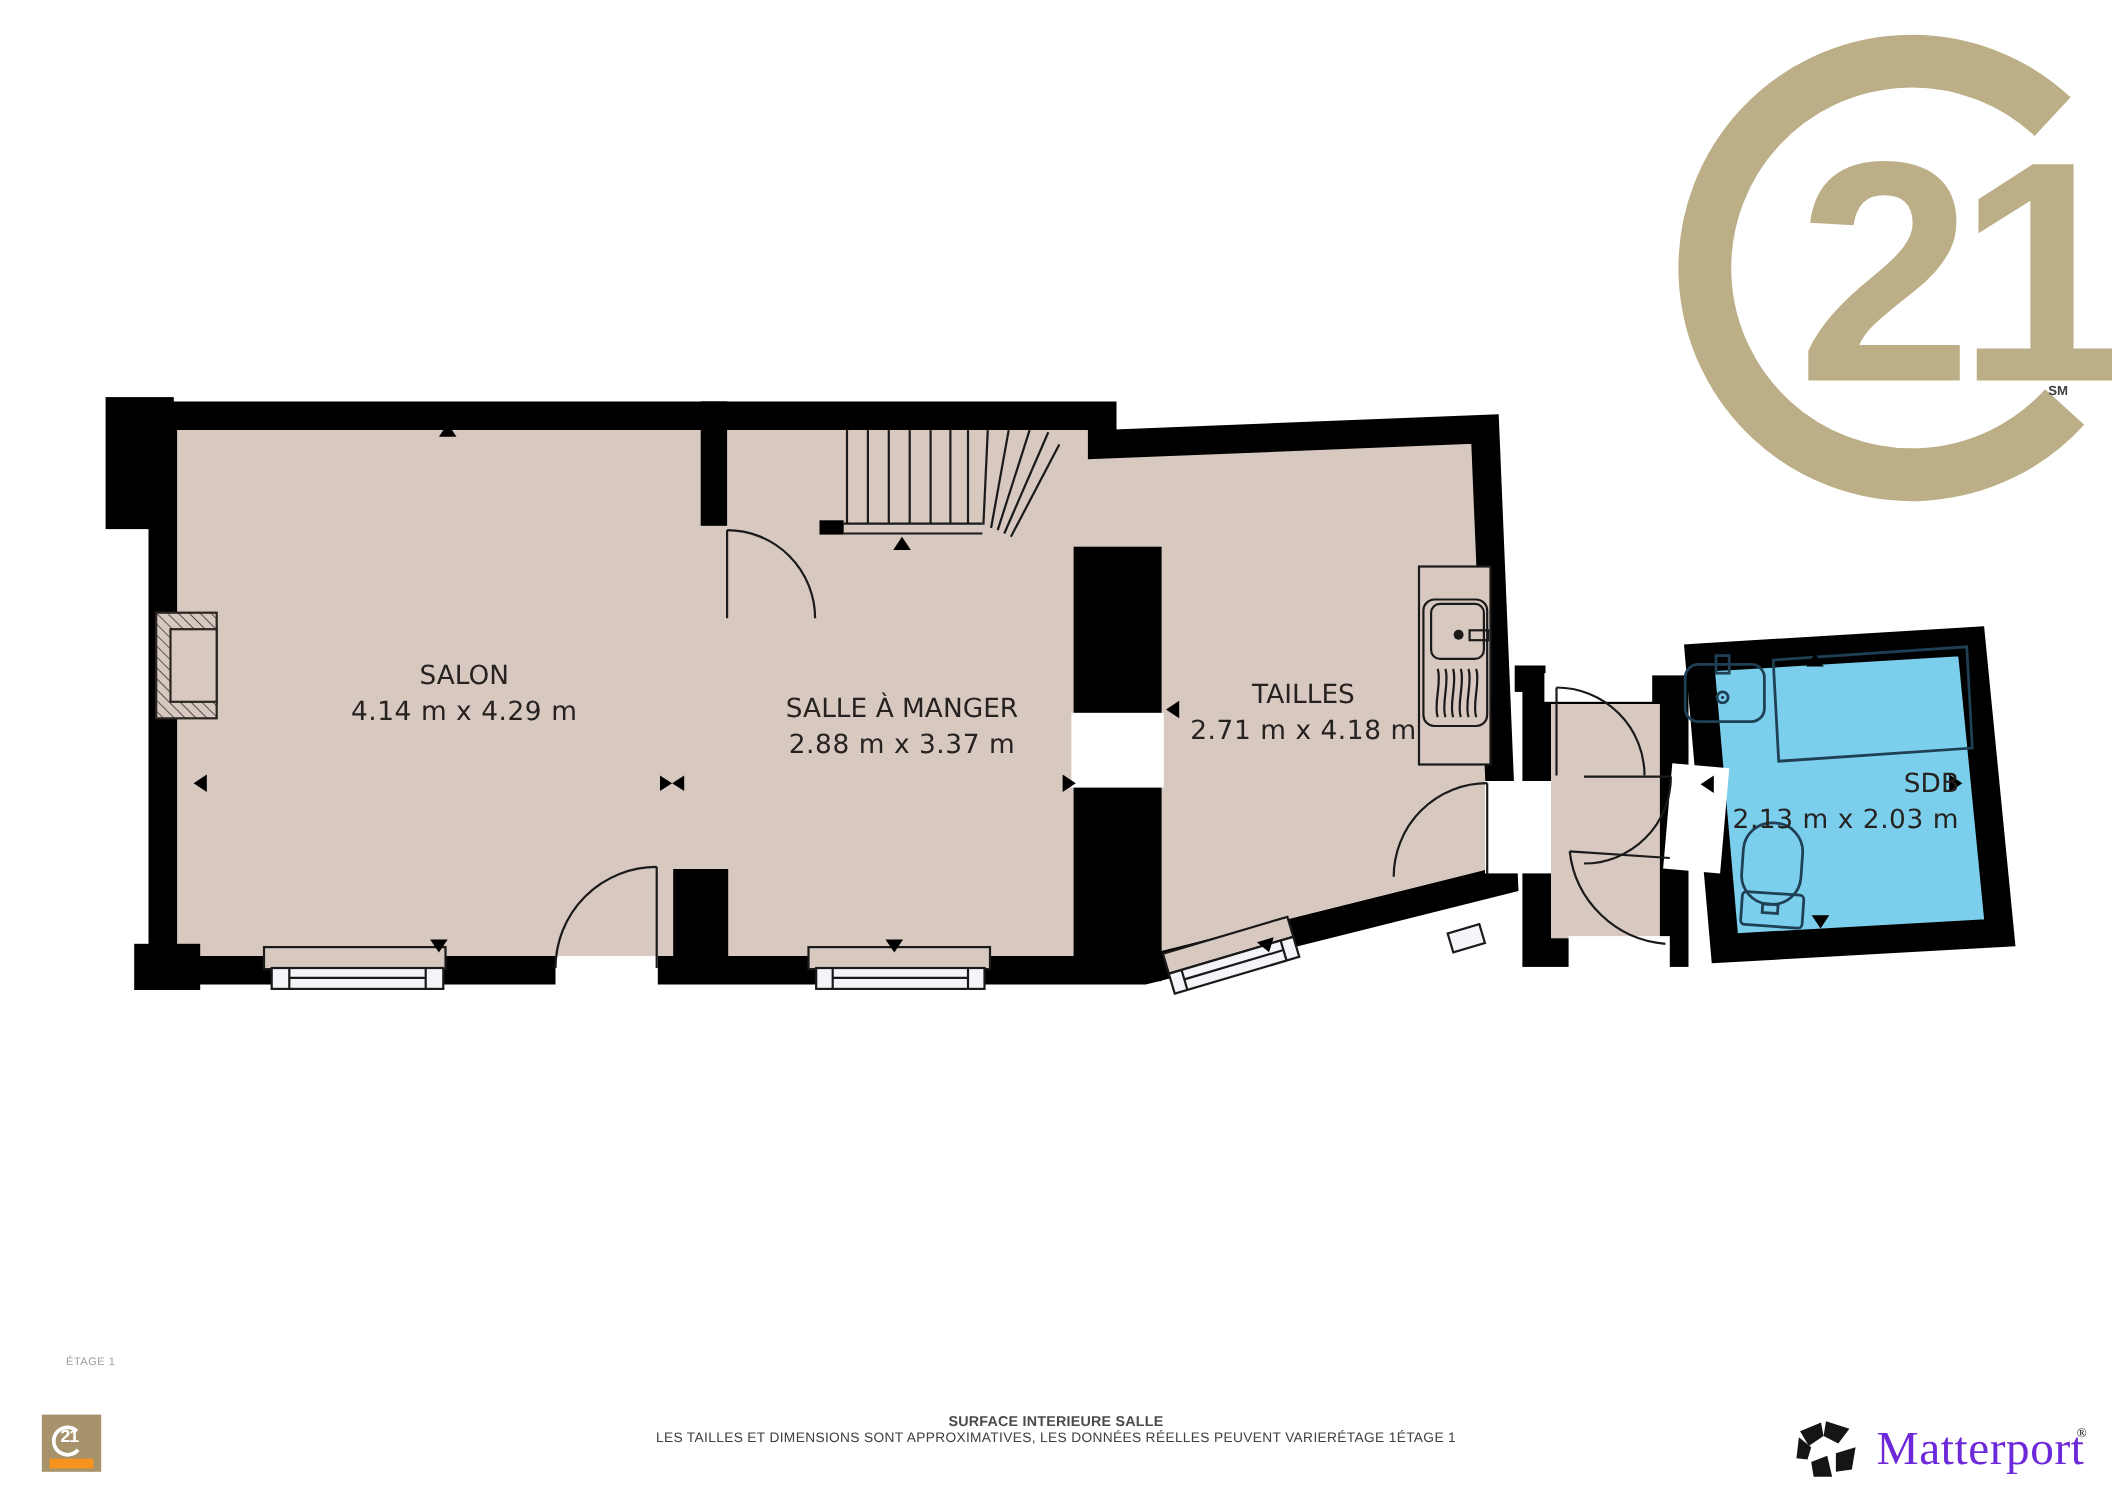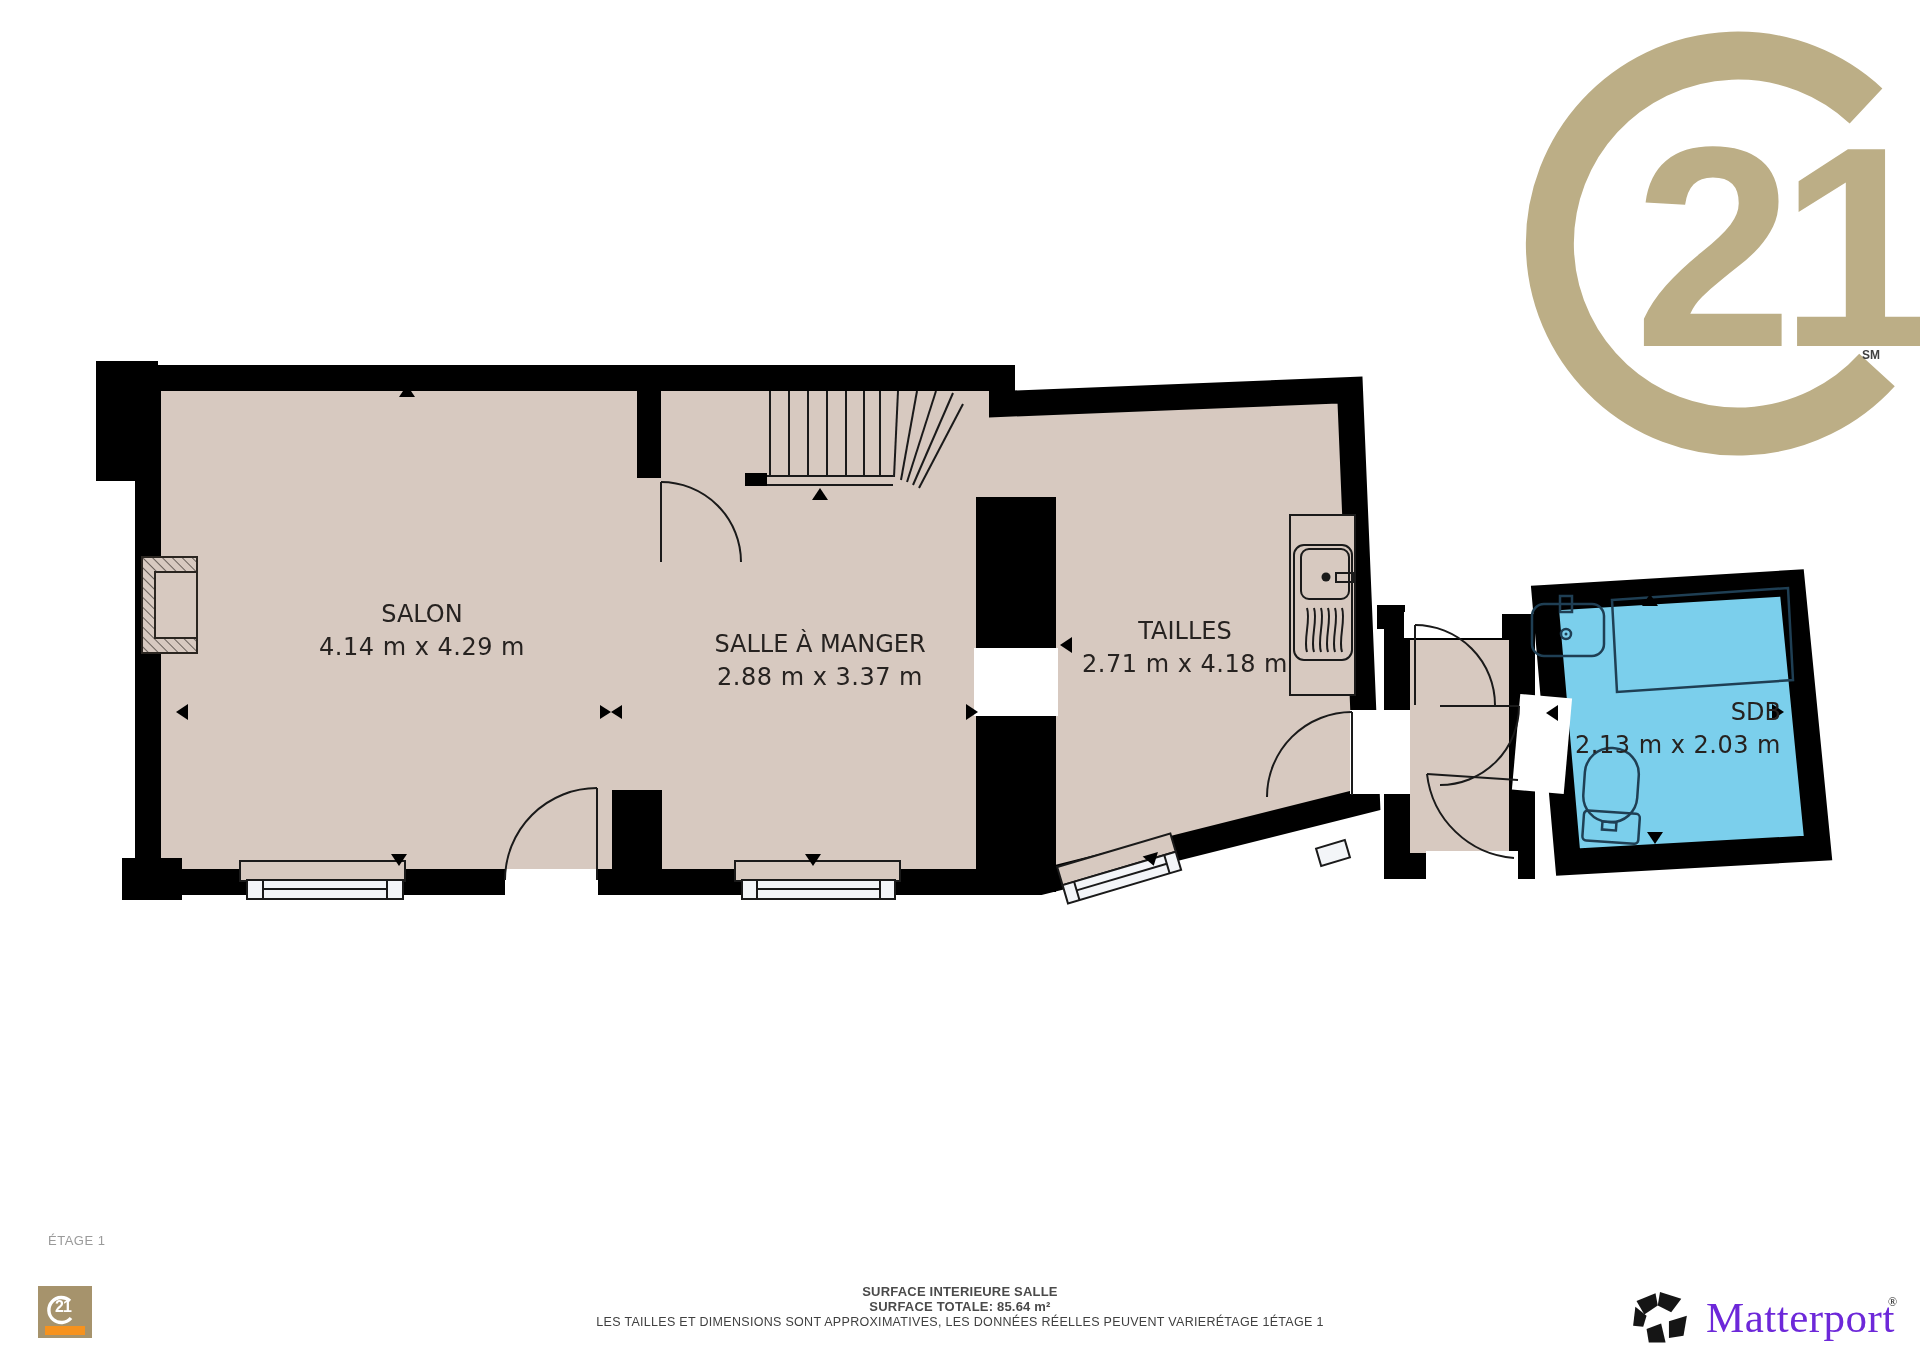--- a/index.html
+++ b/index.html
@@ -2,21 +2,21 @@
 <html><head>
 <meta charset="utf-8">
 <style>
   html,body{margin:0;padding:0;}
   body{width:1920px;height:1357px;background:#ffffff;position:relative;overflow:hidden;
        font-family:"DejaVu Sans", sans-serif;}
   #plan-svg{position:absolute;left:0;top:0;}
   .room-label{position:absolute;transform:translateX(-50%);text-align:center;
       color:#262220;font-size:24px;line-height:33px;white-space:nowrap;}
   .room-label .dims{letter-spacing:0.5px;}
-  .floor-tag{position:absolute;left:48px;top:1233px;font-size:13px;color:#9a9a9a;
+  .floor-tag{position:absolute;left:60px;top:1233px;font-size:10px;color:#9a9a9a;
       font-family:"Liberation Sans",sans-serif;letter-spacing:0.5px;}
   .footer{position:absolute;left:0;top:1284px;width:100%;text-align:center;
       font-family:"Liberation Sans",sans-serif;color:#4a4a4a;}
   .footer .l{font-size:13px;line-height:15px;font-weight:700;letter-spacing:0.2px;}
   .footer .disclaimer{font-size:12.5px;line-height:16px;font-weight:400;color:#404040;letter-spacing:0.3px;}
   .c21-number{position:absolute;left:1634px;top:104px;font-size:286px;font-weight:700;
       letter-spacing:-14px;color:#bcae86;font-family:"Liberation Sans",sans-serif;line-height:1;}
   .c21-sm{position:absolute;left:1862px;top:348px;font-size:12px;font-weight:700;color:#404040;
       font-family:"Liberation Sans",sans-serif;}
   .c21sq-number{position:absolute;left:55px;top:1298px;font-size:16px;font-weight:700;
@@ -211,15 +211,14 @@
 <div class="c21-number">21</div>
 <div class="c21-sm">SM</div>
 <div class="c21sq-number">21</div>
 <div class="mp-word">Matterport</div>
 <div class="mp-reg">®</div>
 
 <div class="floor-tag">ÉTAGE 1</div>
 
 <div class="footer">
   <div class="l">SURFACE INTERIEURE SALLE</div>
-  <div class="l">SURFACE TOTALE: 85.64 m²</div>
   <div class="disclaimer">LES TAILLES ET DIMENSIONS SONT APPROXIMATIVES, LES DONNÉES RÉELLES PEUVENT VARIERÉTAGE 1ÉTAGE 1</div>
 </div>
 
 </body></html>

